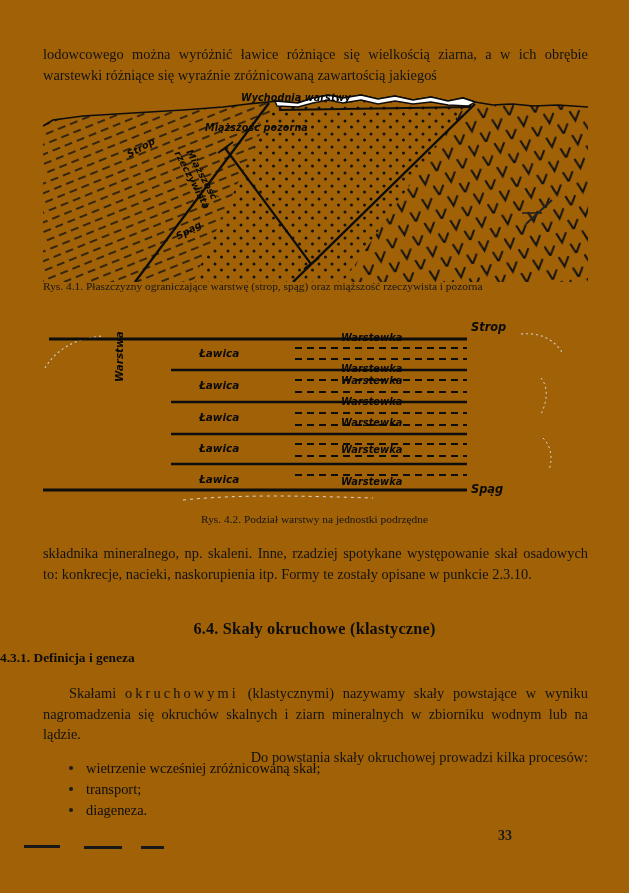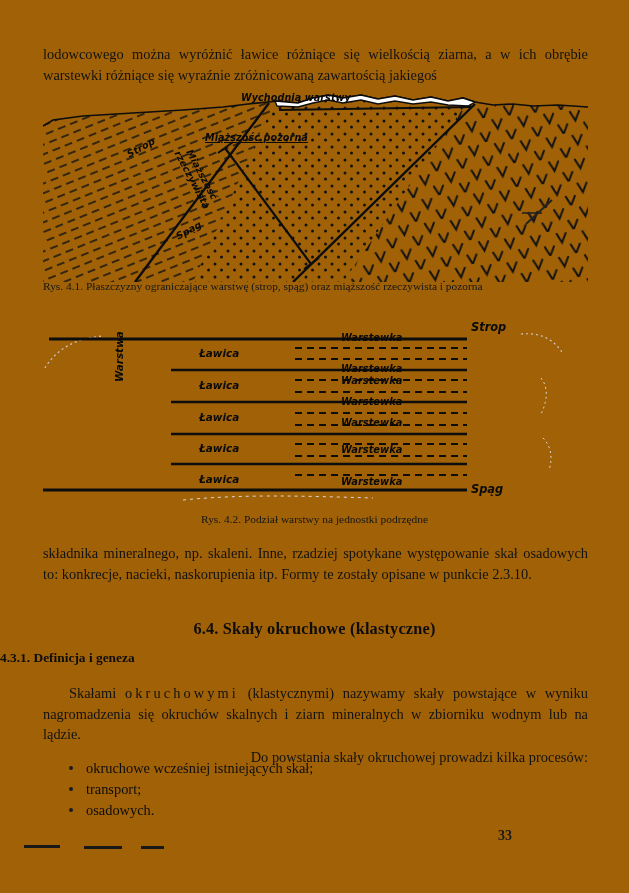--- a/index.html
+++ b/index.html
@@ -67,21 +67,21 @@
 
   
   .fig1{position:absolute;left:43px;top:92px;width:545px;height:190px;}
   .fig1 svg{display:block;}
   .f1lab{
     position:absolute;font-family:"DejaVu Sans",sans-serif;
     font-style:italic;font-weight:bold;font-size:9.6px;color:#0a0a0a;
     white-space:nowrap;letter-spacing:.1px;
   }
   .lab-wych{left:198px;top:0px;}
-  .lab-miaz-poz{left:162px;top:40px;text-decoration:underline;}
+  .lab-miaz-poz{left:162px;top:30px;}
   .lab-strop{left:82px;top:58px;transform:rotate(-29deg);transform-origin:0 0;}
   .lab-spag{left:131px;top:140px;transform:rotate(-29deg);transform-origin:0 0;}
   .lab-miaz-rz{
     left:148px;top:52px;transform:rotate(62deg);transform-origin:0 0;
     line-height:10.5px;text-align:center;
   }
 
   
   .fig2{position:absolute;left:43px;top:318px;width:545px;height:190px;}
   .f2lab{
@@ -234,23 +234,23 @@
   <div class="para p-mid">składnika mineralnego, np. skaleni. Inne, rzadziej spotykane występowanie skał osadowych to: konkrecje, nacieki, naskorupienia itp. Formy te zostały opisane w punkcie 2.3.10.</div>
 
   <div class="h-sec">6.4. Skały okruchowe (klastyczne)</div>
   <div class="h-sub">4.3.1. Definicja i geneza</div>
 
   <div class="para p-def"><span class="indent"></span><span>Skałami</span> <span class="spaced">okruchowymi</span> <span>(klastycznymi) nazywamy skały powstające w wyniku nagromadzenia się okruchów skalnych i ziarn mineralnych w zbiorniku wodnym lub na lądzie.</span></div>
 
   <div class="para p-do nojust"><span class="indent"></span><span>Do powstania skały okruchowej prowadzi kilka procesów:</span></div>
 
   <div class="blist">
-    <div class="bitem"><span class="bdot"></span><span>okruchowe wcześniej istniejących skał;</span></div>
+    <div class="bitem"><span class="bdot"></span><span>wietrzenie wcześniej zróżnicowaną skał;</span></div>
     <div class="bitem"><span class="bdot"></span><span>transport;</span></div>
-    <div class="bitem"><span class="bdot"></span><span>osadowych.</span></div>
+    <div class="bitem"><span class="bdot"></span><span>diageneza.</span></div>
   </div>
 
   <div class="pageno">33</div>
 
   <div class="edgemark em1"></div>
   <div class="edgemark em2"></div>
   <div class="edgemark em3"></div>
 
 </div>
 

